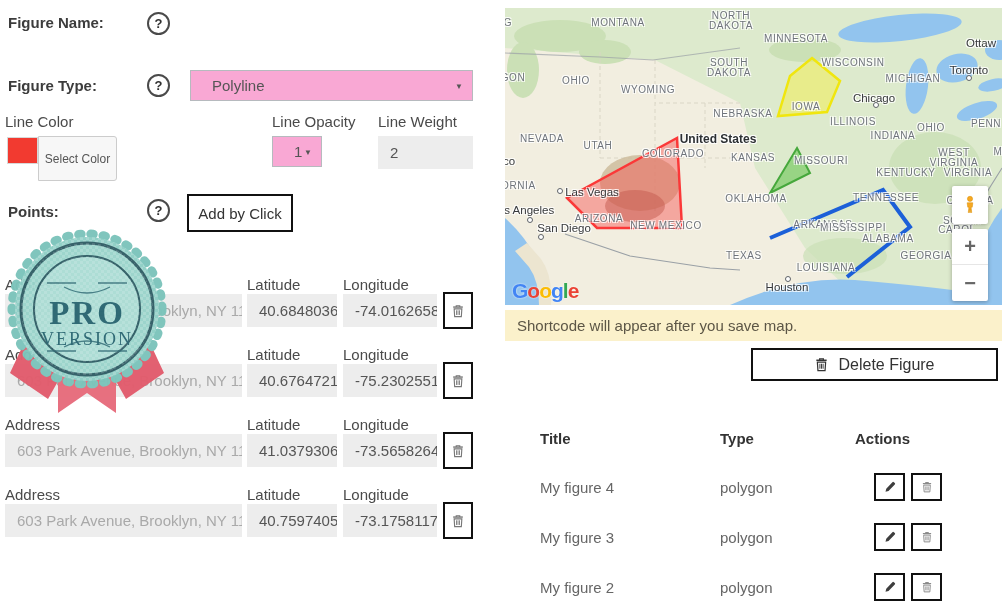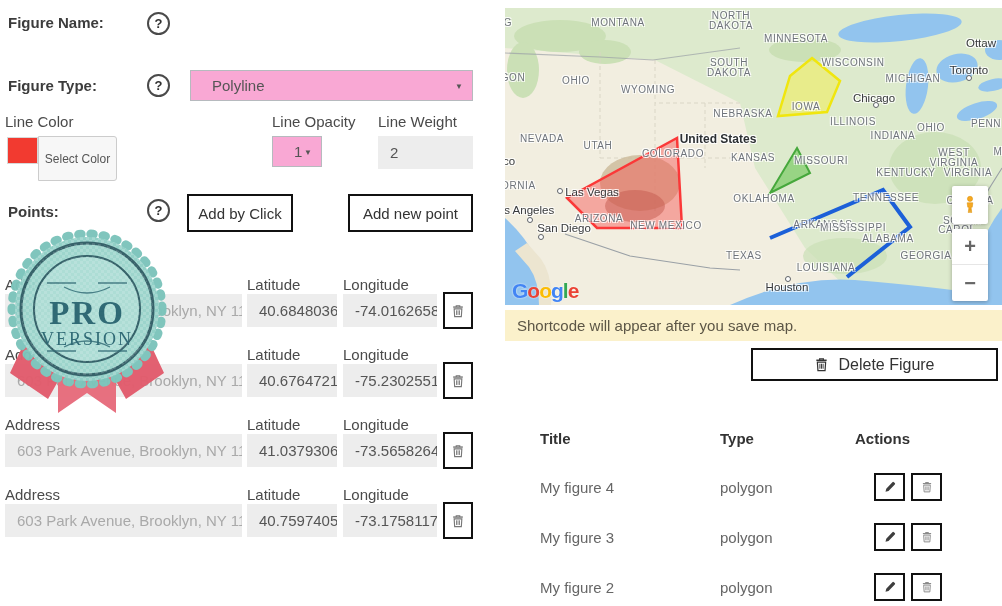--- a/index.html
+++ b/index.html
@@ -123,21 +123,20 @@
     <span>1</span>
     <span class="caret">▼</span>
   </div>
 
   <span class="flabel reg" style="left:378px;top:113px">Line Weight</span>
   <div class="tinput" style="left:378px;top:136px;width:95px">2</div>
 
   <span class="flabel" style="left:8px;top:203px">Points:</span>
   <span class="help" style="left:147px;top:199px">?</span>
   <button class="btn-outline" style="left:187px;top:194px;width:106px;height:38px">Add by Click</button>
-  <button class="btn-outline" style="left:348px;top:194px;width:125px;height:38px">Add new point</button>
 
   <span class="flabel reg" style="left:5px;top:276px">Address</span>
   <span class="flabel reg" style="left:247px;top:276px">Latitude</span>
   <span class="flabel reg" style="left:343px;top:276px">Longitude</span>
   <div class="tinput ph" style="left:5px;top:294px;width:237px">603 Park Avenue, Brooklyn, NY 112</div>
   <div class="tinput" style="left:247px;top:294px;width:90px">40.68480366</div>
   <div class="tinput" style="left:343px;top:294px;width:94px">-74.01626586</div>
   <button class="trash-btn" style="top:292px">
       <svg width="14" height="14">
         <use href="#icon-trash"></use>
@@ -285,21 +284,21 @@
         <span class="maplabel state" style="left: 93px; top: 137px;">UTAH</span>
         <span class="maplabel state" style="left: 168px; top: 145px;">COLORADO</span>
         <span class="maplabel state" style="left: 248px; top: 149px;">KANSAS</span>
         <span class="maplabel state" style="left: 316px; top: 152px;">MISSOURI</span>
         <span class="maplabel state" style="left: 449px; top: 144px;">WEST</span>
         <span class="maplabel state" style="left: 449px; top: 154px;">VIRGINIA</span>
         <span class="maplabel state" style="left: 401px; top: 164px;">KENTUCKY</span>
         <span class="maplabel state" style="left: 463px; top: 164px;">VIRGINIA</span>
         <span class="maplabel state" style="left: 10px; top: 177px;">FORNIA</span>
         <span class="maplabel state" style="left: 381px; top: 189px;">TENNESSEE</span>
-        <span class="maplabel state" style="left: 259px; top: 190px;">OKLAHOMA</span>
+        <span class="maplabel state" style="left: 251px; top: 190px;">OKLAHOMA</span>
         <span class="maplabel state" style="left: 318px; top: 216px;">ARKANSAS</span>
         <span class="maplabel state" style="left: 452px; top: 184px;">N</span>
         <span class="maplabel state" style="left: 478px; top: 184px;">H</span>
         <span class="maplabel state" style="left: 449px; top: 192px;">CA</span>
         <span class="maplabel state" style="left: 481px; top: 192px;">NA</span>
         <span class="maplabel state" style="left: 348px; top: 219px;">MISSISSIPPI</span>
         <span class="maplabel state" style="left: 383px; top: 230px;">ALABAMA</span>
         <span class="maplabel state" style="left: 457px; top: 212px;">SOUTH</span>
         <span class="maplabel state" style="left: 452px; top: 221px;">CAROL</span>
         <span class="maplabel state" style="left: 94px; top: 210px;">ARIZONA</span>

